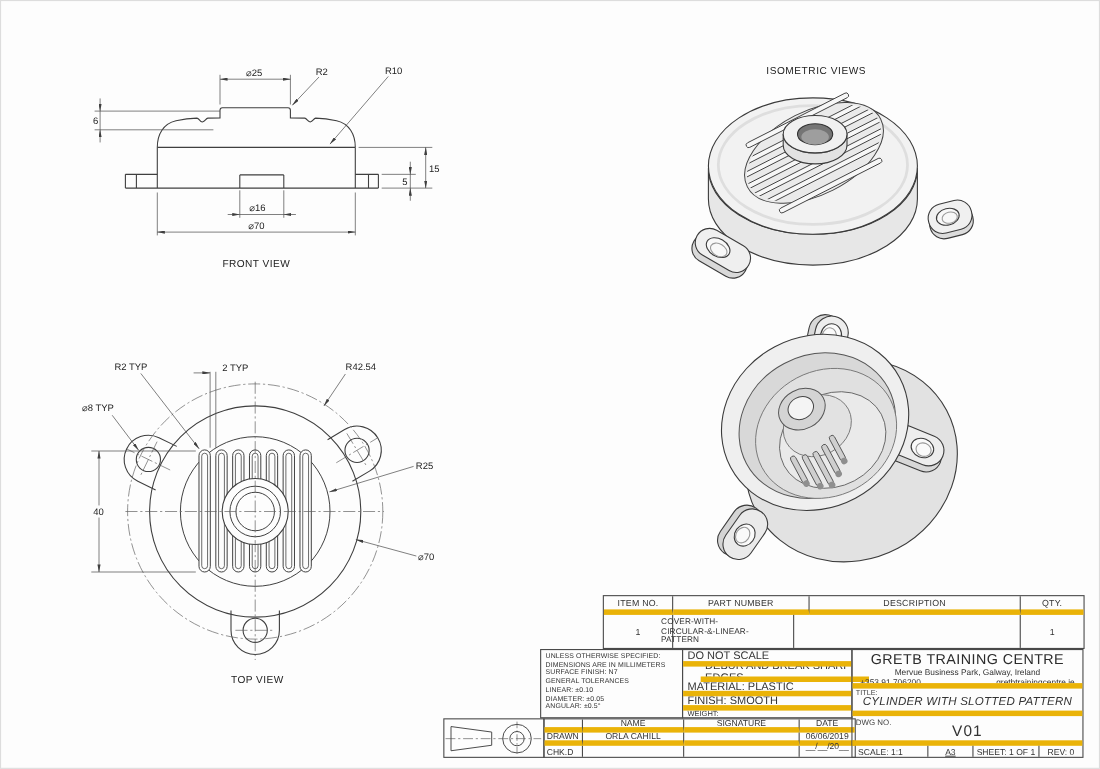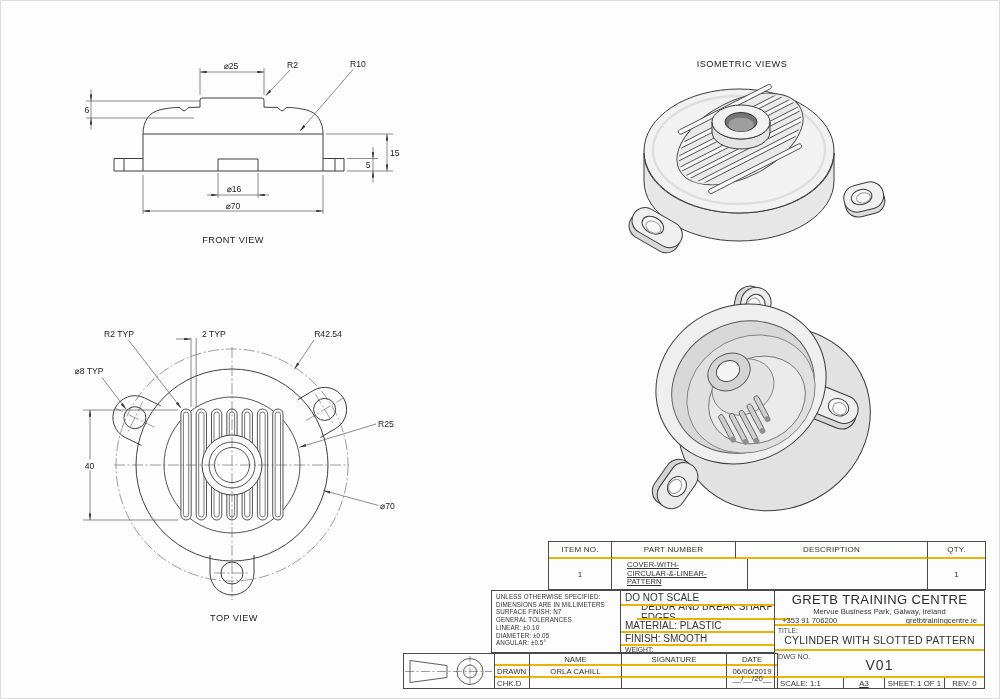--- a/index.html
+++ b/index.html
@@ -5,33 +5,33 @@
   html,body{margin:0;padding:0;background:#eee;}
   .sheet{position:relative;width:1000px;height:699px;background:#fdfdfd;border:1px solid #ddd;
          font-family:"Liberation Sans",sans-serif;overflow:hidden;box-sizing:border-box;}
   .sheet *{box-sizing:border-box;}
   svg text{font-family:"Liberation Sans",sans-serif;fill:#222;}
   .drawing{position:absolute;left:0;top:0;}
   
   .tb{position:absolute;border:1px solid #4a4a4a;color:#333;background:transparent;}
   .cell{position:absolute;overflow:hidden;}
   .br{border-right:1px solid #4a4a4a;}
-  .bb{border-bottom:2px solid #eab308;}
+  .bb{border-bottom:5px solid #eab308;}
   .ctr{display:flex;align-items:center;justify-content:center;text-align:center;}
   .lft{display:flex;align-items:center;justify-content:flex-start;}
   .bom-h{font-size:8px;letter-spacing:.2px;}
   .bom-c{font-size:8px;}
   .partnum{font-size:7.5px;line-height:8.6px;padding:2px 0 0 3px;letter-spacing:.1px;}
   .notes{font-size:6.3px;line-height:7.7px;padding:2px 0 0 4px;letter-spacing:.1px;color:#333;}
   .proc{font-size:10px;padding-left:4px;}
   .co-name{font-size:13px;letter-spacing:.4px;text-align:center;padding-top:1px;color:#2b2b2b;}
   .co-addr{font-size:7.6px;text-align:center;}
   .co-line{font-size:7.6px;display:flex;justify-content:space-between;padding:0 7px;}
   .lbl{font-size:6.6px;position:absolute;left:3px;top:1px;color:#444;text-align:center;}
-  .title-txt{font-size:10.5px;letter-spacing:.2px;}
+  .title-txt{font-size:10.5px;letter-spacing:.2px;font-style:italic;}
   .dwg-txt{font-size:14px;letter-spacing:1px;}
   .sgn{font-size:7.8px;}
 </style>
 </head>
 <body>
 
 <div class="sheet">
 
 <svg class="drawing" width="1000" height="699" viewBox="0 0 1000 699">
   <defs>
@@ -263,21 +263,21 @@
     <circle cx="469" cy="670.5" r="6.5" fill="none" stroke="#4a4a4a" stroke-width="0.9"></circle>
   </g>
 </svg>
 
 <div class="tb" style="left:547px;top:540px;width:438px;height:49px;">
   <div class="cell br bb bom-h ctr" style="left:0;top:0;width:63px;height:17px;">ITEM NO.</div>
   <div class="cell br bb bom-h ctr" style="left:63px;top:0;width:124px;height:17px;">PART NUMBER</div>
   <div class="cell br bb bom-h ctr" style="left:187px;top:0;width:192px;height:17px;">DESCRIPTION</div>
   <div class="cell bb bom-h ctr" style="left:379px;top:0;width:57px;height:17px;">QTY.</div>
   <div class="cell br bom-c ctr" style="left:0;top:17px;width:63px;height:30px;">1</div>
-  <div class="cell br partnum" style="left:75px;top:17px;width:124px;height:30px;text-decoration:underline;">
+  <div class="cell br partnum" style="left:49px;top:17px;width:124px;height:30px;">
     <div>COVER-WITH-</div>
     <div>CIRCULAR-&amp;-LINEAR-</div>
     <div>PATTERN</div>
   </div>
   <div class="cell br bom-c" style="left:187px;top:17px;width:192px;height:30px;"></div>
   <div class="cell bom-c ctr" style="left:379px;top:17px;width:57px;height:30px;">1</div>
 </div>
 
 <div class="tb notes" style="left:490px;top:589px;width:130px;height:63px;">
   <div>UNLESS OTHERWISE SPECIFIED:</div>

